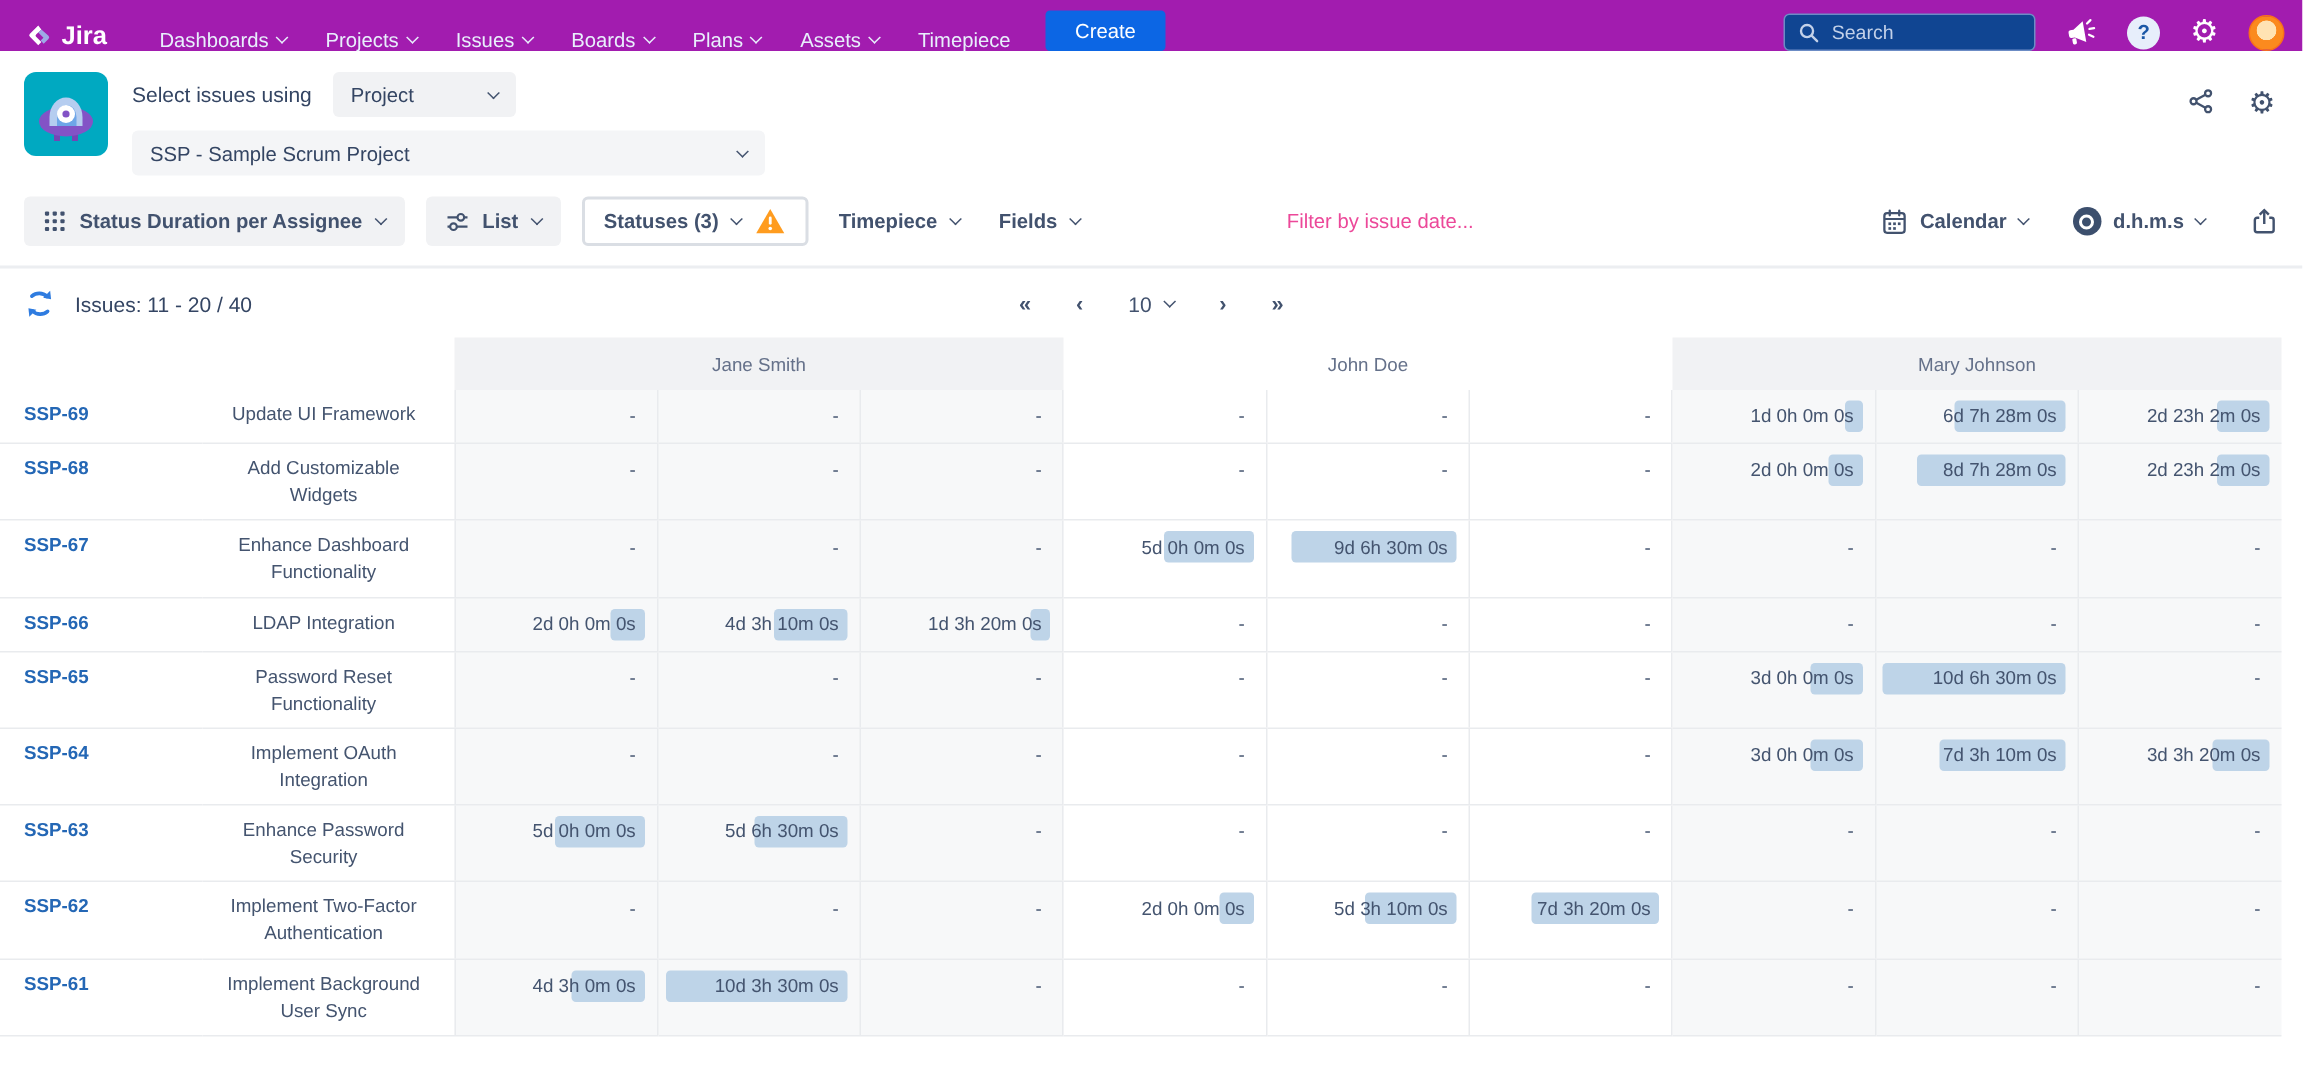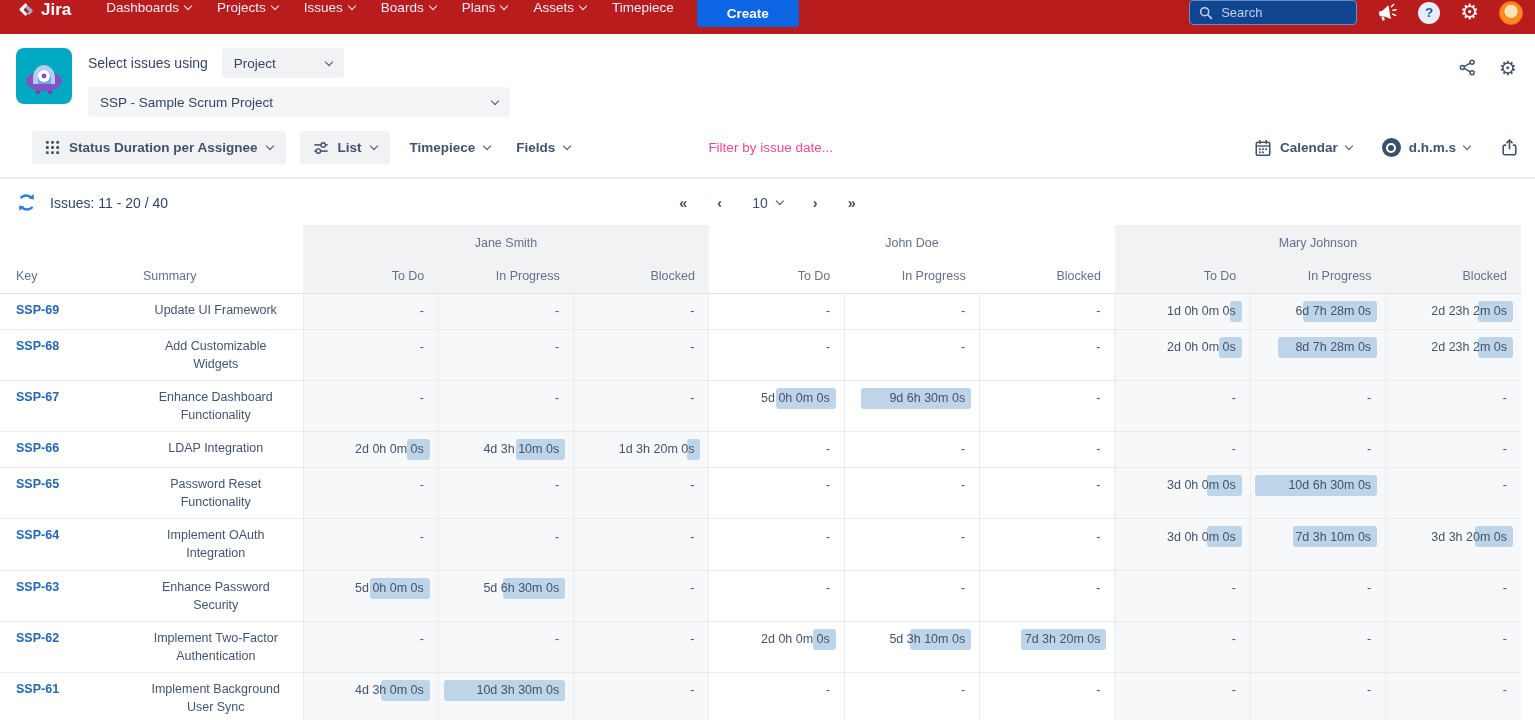--- a/index.html
+++ b/index.html
@@ -1,25 +1,25 @@
 <!DOCTYPE html>
 <html><head>
 <meta charset="utf-8">
 <style>
   * { box-sizing: border-box; margin: 0; padding: 0; }
   html,body { width:1535px; height:720px; overflow:hidden; }
   body { font-family:"Liberation Sans", sans-serif; background:#fff; display:flex; flex-direction:column; }
   .glyph { font-family:"DejaVu Sans", sans-serif; }
 
   
-  .topnav { flex:0 0 34px; background:#b91c1c; display:flex; align-items:flex-start; padding:0 12px; color:#fff; }
+  .topnav { flex:0 0 34px; background:#a21caf; display:flex; align-items:flex-end; padding:0 12px; color:#fff; }
   .brand { display:flex; align-items:center; gap:6px; font-size:17px; font-weight:bold; margin:0 22px 0 4px; }
   .nav-item { display:flex; align-items:center; gap:6px; color:#e8effc; font-size:13.5px; padding:0 13px; cursor:pointer; white-space:nowrap; }
   .cv { width:6px; height:6px; border-right:1.8px solid currentColor; border-bottom:1.8px solid currentColor; transform:rotate(45deg); margin-top:-3px; display:inline-block; flex:0 0 auto; }
-  .create-btn { background:#0c66e4; color:#fff; border:none; border-radius:3px; font-size:13.5px; font-family:inherit; padding:6px 30px; margin-left:10px; cursor:pointer;font-weight:bold; }
+  .create-btn { background:#0c66e4; color:#fff; border:none; border-radius:3px; font-size:13.5px; font-family:inherit; padding:6px 20px; margin-left:10px; cursor:pointer; }
   .nav-right { margin-left:auto; display:flex; align-items:center; gap:20px; }
   .search-box { display:flex; align-items:center; gap:8px; background:#104592; border:1px solid #6c8cc5; border-radius:4px; height:25px; width:168px; padding:0 9px; }
   .search-box input { background:transparent; border:none; outline:none; color:#e7eefb; font-size:13px; width:120px; font-family:inherit; }
   .search-box input::placeholder { color:#c3d1e9; }
   .help-circle { width:22px; height:22px; border-radius:50%; background:#e7eefb; color:#1b57a6; font-weight:bold; font-size:13.5px; display:flex; align-items:center; justify-content:center; cursor:pointer; }
   .nav-gear { color:#fff; font-size:21px; line-height:1; cursor:pointer; }
   .avatar { width:24px; height:24px; border-radius:50%; background:radial-gradient(circle at 50% 42%, #ffe3b3 0 38%, #fb8a1e 40%); border:1px solid #f9701a; cursor:pointer; }
 
   
   .app-header { display:flex; gap:16px; padding:14px 18px 8px 16px; }
@@ -28,21 +28,21 @@
   .hdr-row1 { display:flex; align-items:center; gap:14px; font-size:14px; color:#344563; }
   .pill { background:#f1f2f4; border-radius:4px; height:30px; display:flex; align-items:center; justify-content:space-between; padding:0 12px; font-size:13.5px; color:#344563; cursor:pointer; }
   .pill .cv { border-color:#44546f; }
   .pill-mode { width:122px; }
   .pill-project { width:422px; background:#f4f5f7; }
   .hdr-actions { margin-left:auto; display:flex; gap:22px; align-items:flex-start; padding-top:10px; color:#42526e; }
   .hdr-actions .act { cursor:pointer; }
   .hdr-gear { font-size:20px; color:#42526e; line-height:1; }
 
   
-  .toolbar { display:flex; align-items:center; gap:14px; padding:6px 16px 13px 32px; border-bottom:2px solid #eceef1; }
+  .toolbar { display:flex; align-items:center; gap:14px; padding:6px 16px 13px 16px; border-bottom:2px solid #eceef1; }
   .tb-btn { height:33px; display:flex; align-items:center; gap:9px; background:#f1f2f4; border-radius:4px; padding:0 13px; font-size:13.5px; font-weight:bold; color:#42526e; cursor:pointer; white-space:nowrap; }
   .tb-btn .cv, .tb-plain .cv, .tb-icon-btn .cv { border-color:#42526e; }
   .tb-outline { background:#fff; border:2px solid #dadee4; }
   .tb-plain { height:33px; display:flex; align-items:center; gap:9px; background:transparent; font-size:13.5px; font-weight:bold; color:#42526e; cursor:pointer; padding:0 6px; }
   .filter-date { color:#ec4899; font-size:13.5px; margin-left:118px; cursor:text; }
   .toolbar-right { margin-left:auto; display:flex; align-items:center; gap:30px; }
   .tb-icon-btn { display:flex; align-items:center; gap:8px; font-size:13.5px; font-weight:bold; color:#42526e; cursor:pointer; }
   .fmt-icon { width:19px; height:19px; border-radius:50%; background:#3c4f6d; display:flex; align-items:center; justify-content:center; flex:0 0 auto; }
   .fmt-icon::after { content:""; width:6px; height:6px; border:2.4px solid #fff; border-radius:50%; }
 
@@ -197,20 +197,29 @@
   <div class="tb-btn">
     <svg width="16" height="16" viewBox="0 0 18 18">
       <line x1="1.5" y1="5.5" x2="16.5" y2="5.5" stroke="#42526e" stroke-width="1.7"></line>
       <circle cx="11.5" cy="5.5" r="2.5" fill="#f1f2f4" stroke="#42526e" stroke-width="1.6"></circle>
       <line x1="1.5" y1="12.5" x2="16.5" y2="12.5" stroke="#42526e" stroke-width="1.7"></line>
       <circle cx="6" cy="12.5" r="2.5" fill="#f1f2f4" stroke="#42526e" stroke-width="1.6"></circle>
     </svg>
     <span>List</span>
     <span class="cv"></span>
   </div>
+  <div class="tb-btn tb-outline">
+    <span>Statuses (3)</span>
+    <span class="cv"></span>
+    <svg width="21" height="19" viewBox="0 0 20 18">
+      <path d="M10 1.2 18.9 16.6H1.1Z" fill="#ff9c1f"></path>
+      <rect x="9.1" y="6" width="1.8" height="5.2" rx="0.9" fill="#ffffff"></rect>
+      <circle cx="10" cy="13.6" r="1.15" fill="#ffffff"></circle>
+    </svg>
+  </div>
   <div class="tb-plain">
     <span>Timepiece</span>
     <span class="cv"></span>
   </div>
   <div class="tb-plain">
     <span>Fields</span>
     <span class="cv"></span>
   </div>
   <div class="filter-date">Filter by issue date...</div>
   <div class="toolbar-right">
@@ -283,33 +292,20 @@
         <col>
         <col>
       </colgroup>
     <thead>
         <tr class="grp-row">
           <th colspan="2"></th>
           <th colspan="3" class="shaded">Jane Smith</th>
           <th colspan="3" class="">John Doe</th>
           <th colspan="3" class="shaded">Mary Johnson</th>
         </tr>
-        <tr class="sub-row">
-          <th class="th-key">Key</th>
-          <th class="th-sum">Summary</th>
-          <th class="shaded">To Do</th>
-          <th class="shaded">In Progress</th>
-          <th class="shaded">Blocked</th>
-          <th class="">To Do</th>
-          <th class="">In Progress</th>
-          <th class="">Blocked</th>
-          <th class="shaded">To Do</th>
-          <th class="shaded">In Progress</th>
-          <th class="shaded">Blocked</th>
-        </tr>
       </thead>
     <tbody>
         <tr>
           <td class="key"><a href="#">SSP-69</a></td>
           <td class="summary">Update UI Framework</td>
           <td class="val shaded">
             <div class="dur">
               <span class="txt">-</span>
             </div>
           </td>

